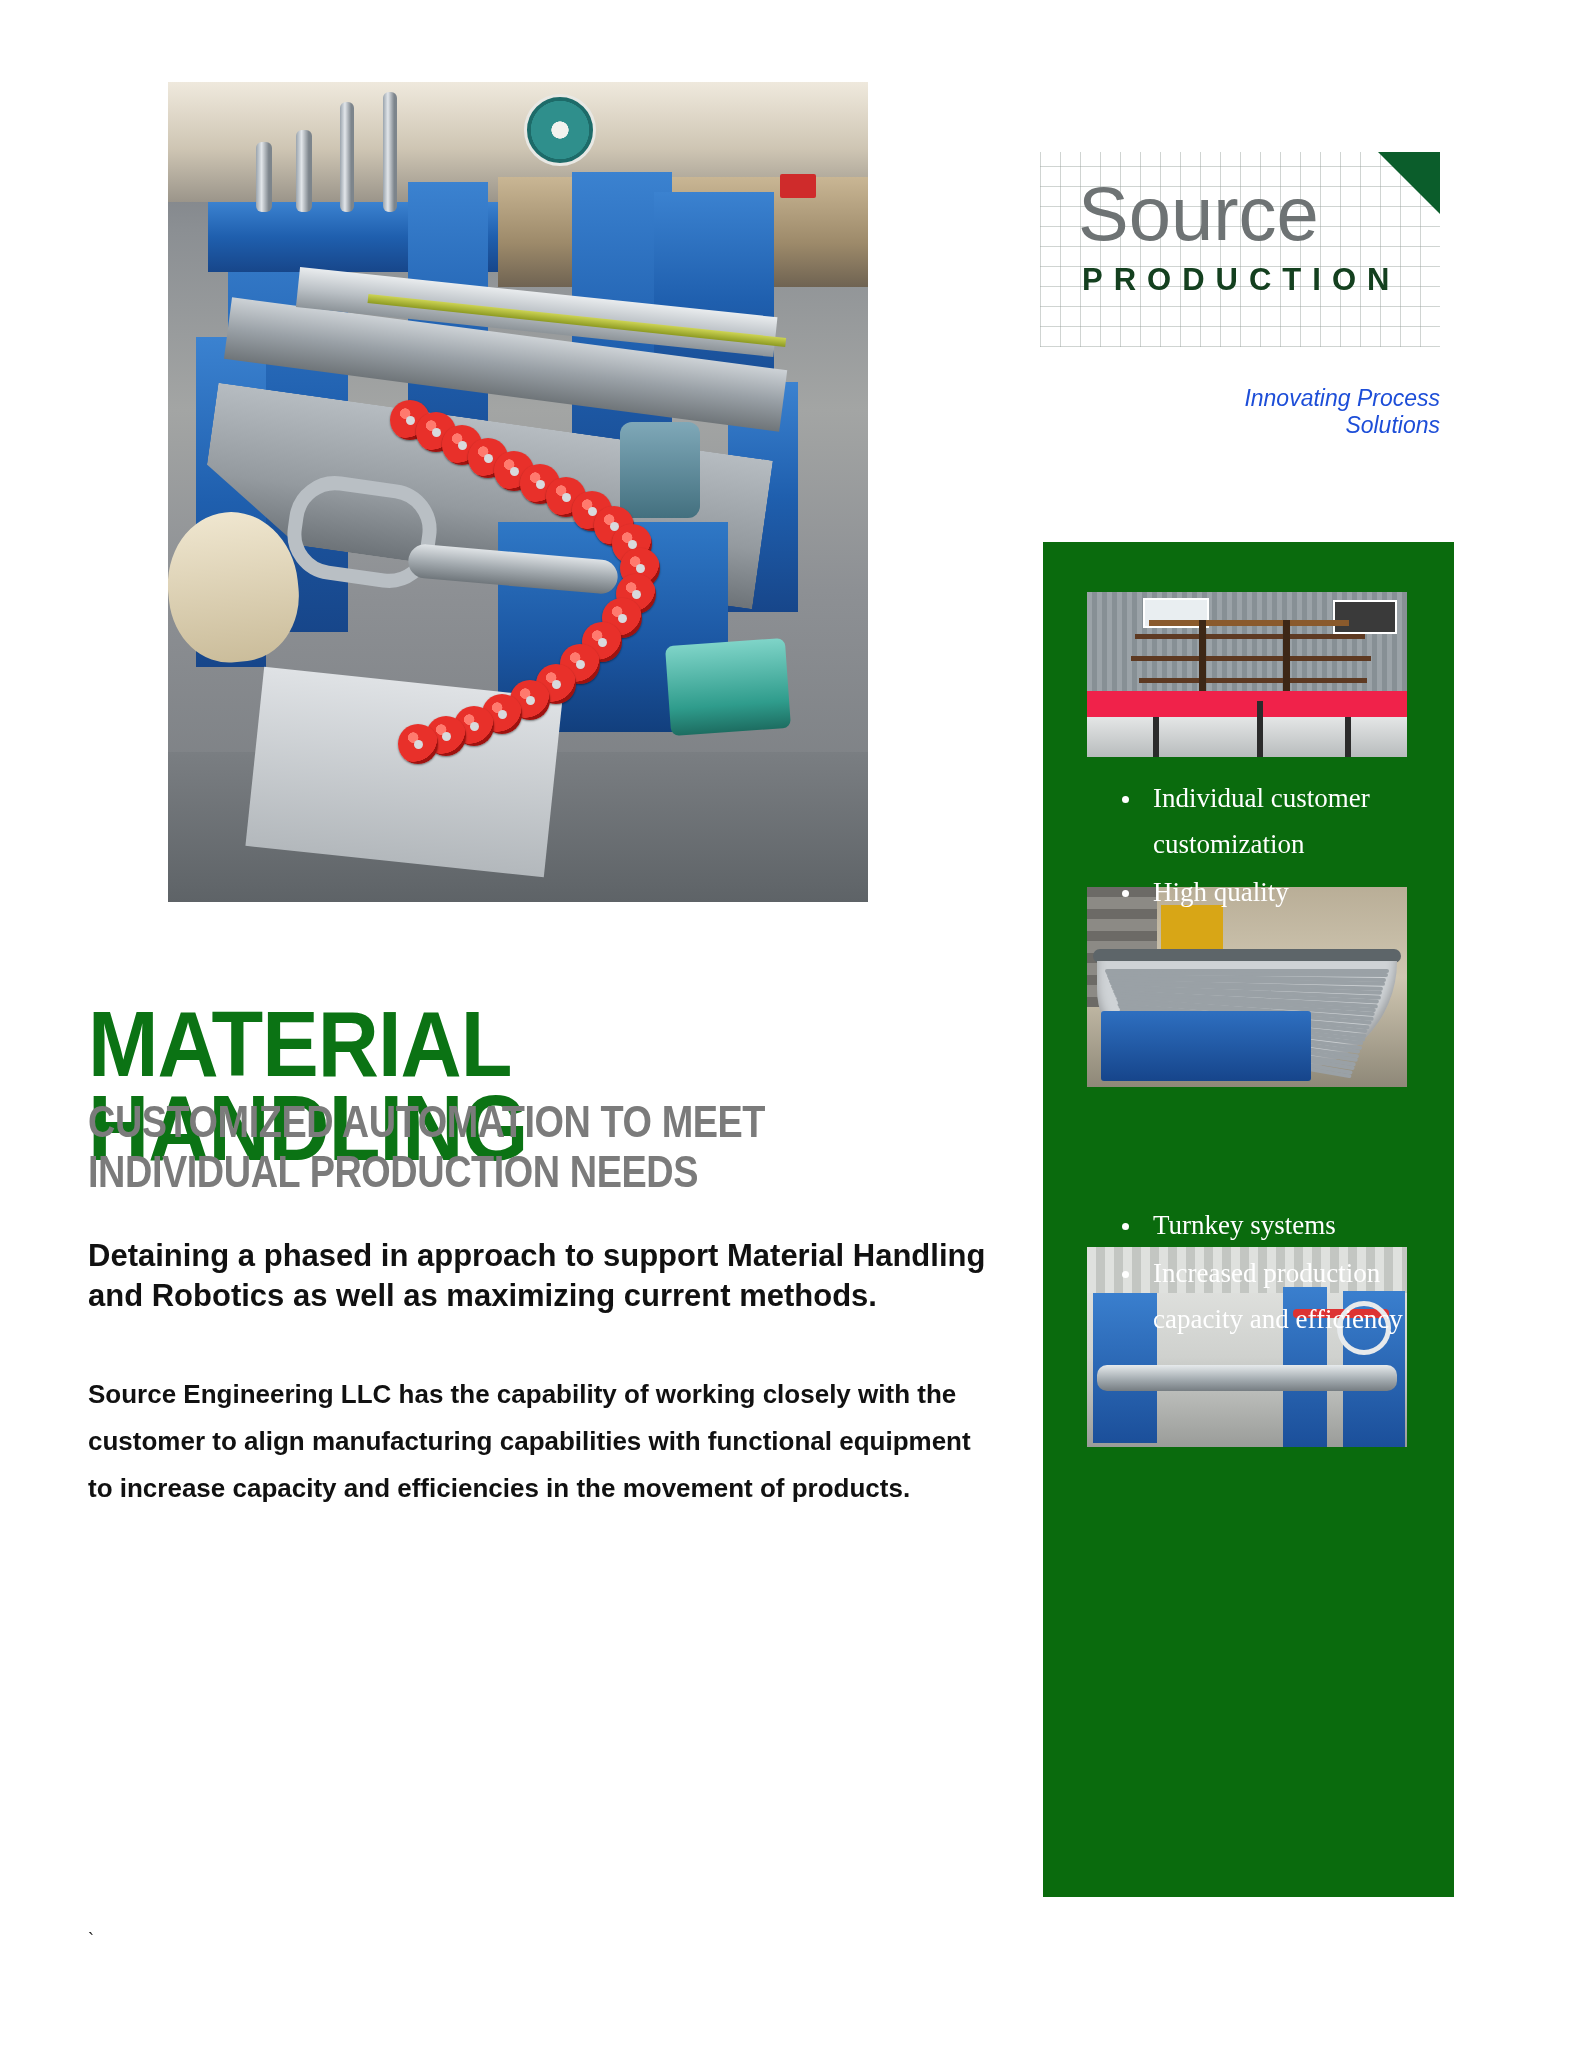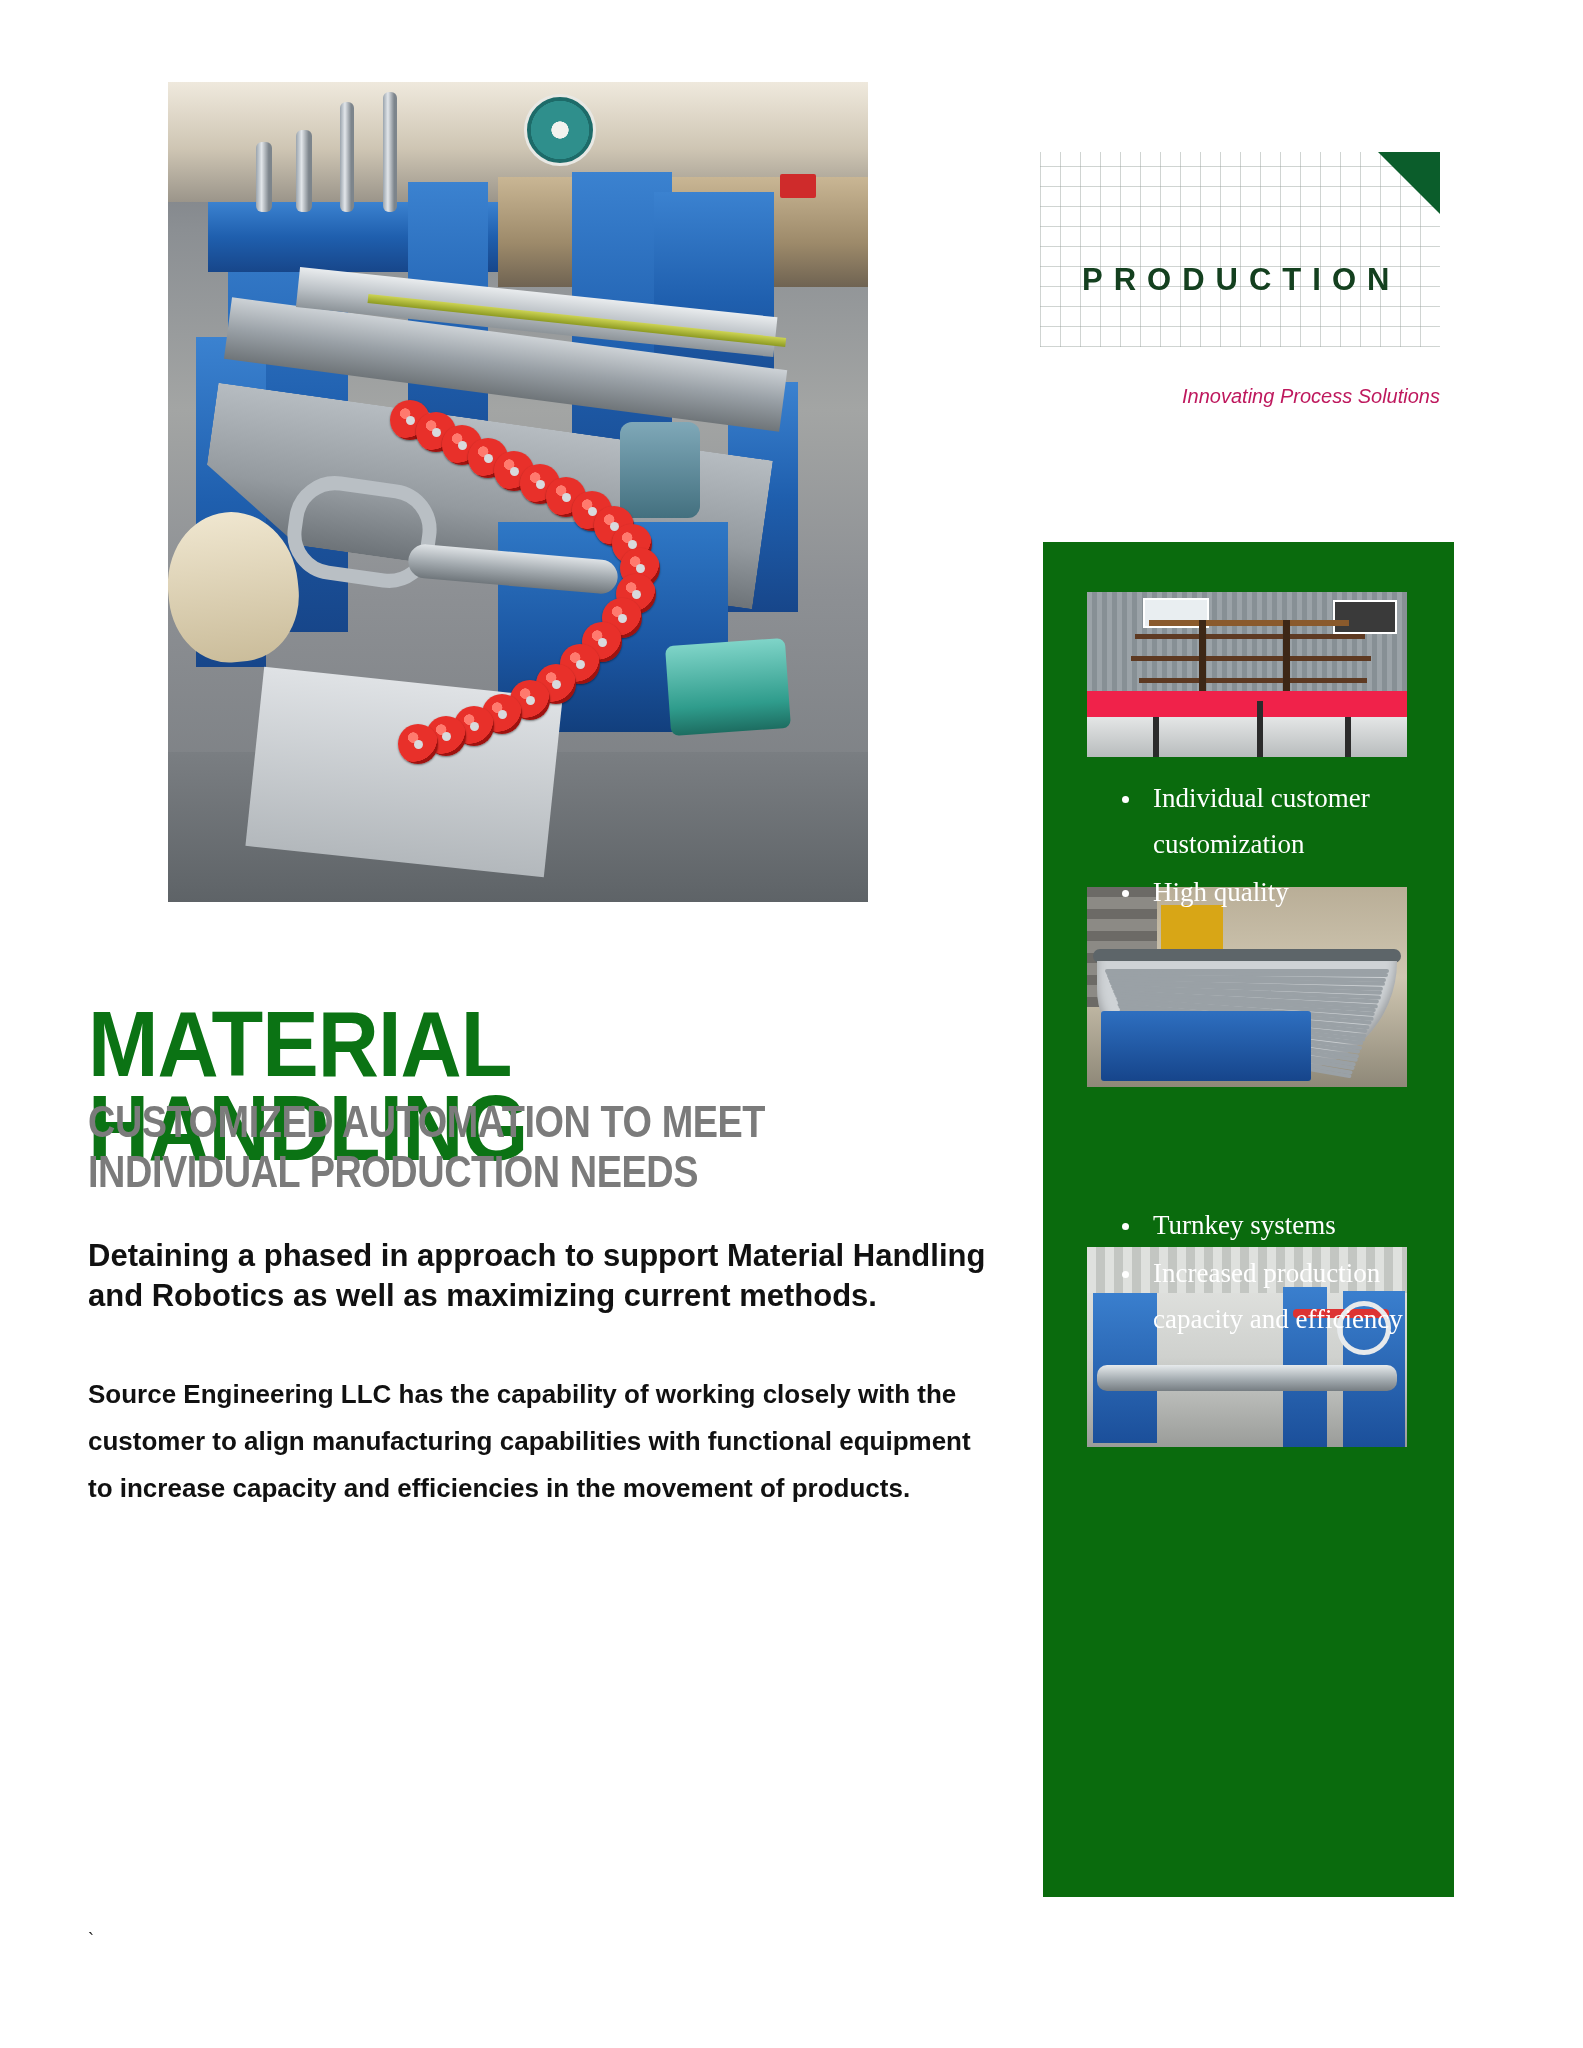--- a/index.html
+++ b/index.html
@@ -134,21 +134,21 @@
   .logo-word{
     position:absolute;left:38px;top:24px;
     font-size:76px;line-height:76px;color:#6e7374;font-weight:400;letter-spacing:0px;
   }
   .logo-sub{
     position:absolute;left:42px;top:112px;
     font-size:31px;line-height:31px;color:#14401f;font-weight:700;letter-spacing:11px;
   }
   .logo-tag{
     position:absolute;left:1160px;top:385px;width:280px;text-align:right;
-    font-size:20px;color:#be185d;font-style:italic;
+    font-size:23px;color:#1d4ed8;font-style:italic;
   }
 
   
   .headline{
     position:absolute;left:88px;top:940px;width:900px;
     font-family:"Liberation Sans Narrow","Liberation Sans",sans-serif;
     font-weight:700;font-size:92px;line-height:84px;color:#0b7314;
     letter-spacing:-1px;transform:scaleX(.92);transform-origin:left center;
   }
   .subhead{
@@ -327,20 +327,21 @@
         <i></i>
       </div>
       <div class="roller" style="left: 230px; top: 642px;">
         <i></i>
       </div>
     </div>
 </div>
 
 <div class="logo-box">
   <div class="logo-corner"></div>
+  <div class="logo-word">Source</div>
   <div class="logo-sub">PRODUCTION</div>
 </div>
 <div class="logo-tag">Innovating Process Solutions</div>
 
 <h1 class="headline">MATERIAL HANDLING</h1>
 <h2 class="subhead">CUSTOMIZED AUTOMATION TO MEET INDIVIDUAL PRODUCTION NEEDS</h2>
 <p class="lead">Detaining a phased in approach to support Material Handling and Robotics as well as maximizing current methods.</p>
 <p class="body-copy">Source Engineering LLC has the capability of working closely with the customer to align manufacturing capabilities with functional equipment to increase capacity and efficiencies in the movement of products.</p>
 <div class="tick">`</div>
 

